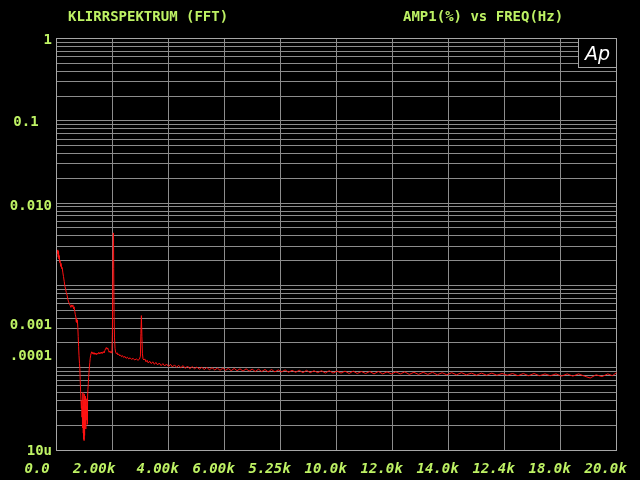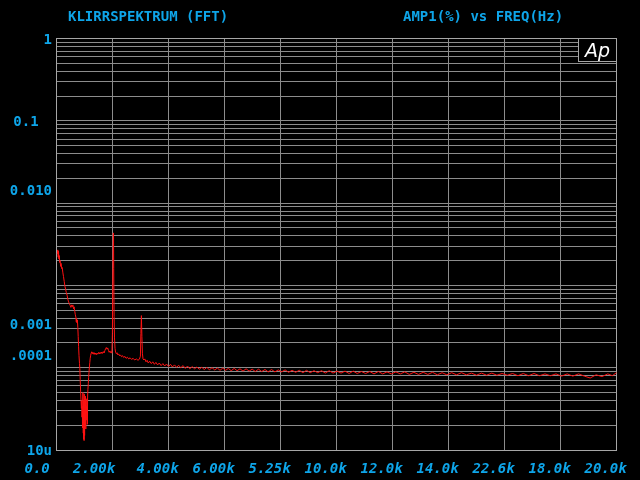--- a/index.html
+++ b/index.html
@@ -1,19 +1,19 @@
 <!DOCTYPE html>
 <html><head>
 <meta charset="utf-8">
 <style>
   html,body{margin:0;padding:0;background:#000;}
   body{width:640px;height:480px;position:relative;overflow:hidden;}
-  .t{position:absolute;font:bold 14px "DejaVu Sans Mono",monospace;color:#0ea5e9;white-space:pre;line-height:16px;}
+  .t{position:absolute;font:bold 14px "DejaVu Sans Mono",monospace;color:#bef264;white-space:pre;line-height:16px;}
   #plot{position:absolute;left:0;top:0;}
-  #ap-logo{position:absolute;left:578px;top:38px;width:39px;height:24px;box-sizing:border-box;
+  #ap-logo{position:absolute;left:578px;top:38px;width:39px;height:30px;box-sizing:border-box;
     background:#000;border:1px solid #a6a6a6;display:flex;align-items:center;justify-content:center;
     font:italic 19px "DejaVu Sans",sans-serif;color:#ffffff;}
   .ytick{left:0;width:52px;text-align:right;}
   .xtick{width:64px;text-align:left;font-style:italic;}
 </style>
 </head>
 <body>
 
 <div class="t" style="left:68px;top:8px;">KLIRRSPEKTRUM (FFT)</div>
 
@@ -75,34 +75,34 @@
     <line x1="504.5" y1="38.5" x2="504.5" y2="450" stroke="#8c8c8c" stroke-width="1" shape-rendering="crispEdges"></line>
     <line x1="560.5" y1="38.5" x2="560.5" y2="450" stroke="#8c8c8c" stroke-width="1" shape-rendering="crispEdges"></line>
     <line x1="616.5" y1="38.5" x2="616.5" y2="450" stroke="#8c8c8c" stroke-width="1" shape-rendering="crispEdges"></line>
     <rect x="56.5" y="38.5" width="560" height="411.5" fill="none" stroke="#a6a6a6" stroke-width="1" shape-rendering="crispEdges"></rect>
     <polyline points="57.3,254.1 57.8,249.9 58.2,257.2 58.5,251.2 58.9,258.9 59.3,255.6 59.7,262.5 60.1,260.6 60.6,266.4 61.1,263.4 61.7,268.6 62.2,267.5 62.9,272.9 63.5,276.6 64.2,281.3 64.9,286.1 65.6,289.2 66.3,292.5 67.1,295.2 67.8,299.2 68.6,301.9 69.4,303.7 70.2,305.5 70.9,307.4 71.6,304.9 72.2,306.8 72.9,304.9 73.5,308.8 74.1,306.8 74.8,311.6 75.3,314.7 75.9,317.3 76.3,321.9 76.6,318.2 77.0,322.9 77.4,320.0 77.8,327.3 78.2,336.4 78.6,346.7 79.0,355.7 79.5,363.6 79.8,368.4 80.2,379.4 80.6,391.1 81.0,400.5 81.4,408.4 81.8,400.5 82.0,417.2 82.3,406.3 82.5,428.0 82.7,410.7 82.9,392.5 83.1,413.2 83.3,433.2 83.5,400.5 83.7,439.3 83.9,413.2 84.1,440.6 84.2,393.9 84.4,418.7 84.6,435.5 84.8,398.7 85.0,415.8 85.2,426.1 85.4,396.2 85.6,413.2 85.8,429.0 86.0,400.5 86.2,420.2 86.4,406.3 86.7,413.2 86.9,398.7 87.2,404.2 87.4,424.3 87.6,397.0 87.9,389.7 88.3,383.7 88.6,377.5 89.0,372.3 89.4,367.0 89.8,362.4 90.2,358.3 90.7,355.2 91.2,353.2 91.7,351.8 92.3,353.7 92.9,352.3 93.5,354.2 94.2,352.7 94.9,354.4 95.6,353.0 96.3,354.7 97.0,353.2 97.7,354.2 98.5,352.5 99.3,353.9 100.1,352.3 100.9,353.7 101.7,352.0 102.5,353.4 103.3,351.6 104.1,353.0 104.9,350.5 105.6,348.7 106.3,347.5 107.0,349.2 107.7,347.9 108.5,350.5 109.2,352.3 109.9,350.9 110.7,352.7 111.4,351.6 111.9,353.2 112.4,333.5 112.8,276.0 113.2,233.3 113.5,232.9 113.7,268.6 114.1,316.4 114.5,337.9 115.0,348.3 115.6,352.3 116.3,353.7 117.0,352.7 117.8,354.9 118.7,353.9 119.6,355.9 120.5,354.9 121.5,356.7 122.6,355.7 123.7,357.5 124.9,356.4 126.1,358.3 127.4,357.2 128.7,358.9 130.1,357.8 131.6,359.4 133.1,358.3 134.7,360.0 136.3,358.9 138.0,360.3 139.4,359.2 140.4,356.2 140.9,333.5 141.4,315.6 141.9,336.4 142.4,353.2 143.0,358.9 143.9,360.0 144.8,358.9 146.0,361.8 147.1,360.3 148.3,363.0 149.7,361.2 151.3,363.6 152.8,361.8 154.4,364.3 155.9,362.4 157.6,364.9 159.3,363.0 161.1,365.6 162.9,363.6 164.7,366.0 166.5,364.0 168.5,366.6 170.5,364.3 172.4,367.0 174.5,364.9 176.6,367.3 178.7,365.3 180.8,367.7 183.1,365.6 185.3,368.4 187.5,366.0 189.8,368.8 192.2,366.6 194.5,368.8 196.9,367.0 199.3,369.2 201.8,367.3 204.3,369.5 206.9,367.3 209.4,369.9 212.0,367.7 214.7,369.9 217.4,368.1 220.0,370.3 222.8,368.1 225.6,370.3 228.4,368.4 231.2,370.7 234.2,368.4 237.1,370.7 240.0,368.8 243.0,371.1 246.1,368.8 249.1,371.1 252.2,369.2 255.3,371.5 258.5,369.2 261.7,371.5 265.0,369.5 268.2,371.9 271.5,369.5 274.9,371.9 278.3,369.9 281.6,371.9 285.1,369.9 288.6,372.3 292.1,370.3 295.6,372.3 299.3,370.3 302.9,372.7 306.5,370.3 310.2,372.7 314.0,370.7 317.7,372.7 321.5,370.7 325.3,373.1 329.2,370.7 333.1,373.1 337.1,371.1 341.0,373.1 345.0,371.1 349.1,373.5 353.2,371.1 357.2,373.5 361.4,371.5 365.6,373.5 369.8,371.5 374.0,373.9 378.4,371.5 382.7,373.9 387.0,371.9 391.4,373.9 395.9,371.9 400.3,373.9 404.8,371.9 409.3,374.4 413.9,372.3 418.5,374.4 423.2,372.3 427.8,374.4 432.5,372.3 437.3,374.8 442.1,372.7 446.8,374.8 451.7,372.7 456.6,374.8 461.5,372.7 466.4,374.8 471.5,373.1 476.5,375.2 481.5,373.1 486.6,375.2 491.8,373.1 496.9,375.2 502.1,373.5 507.3,375.2 512.6,373.5 517.9,375.7 523.3,373.5 528.6,375.7 534.0,373.5 539.5,375.7 545.0,373.9 550.4,375.7 556.0,373.9 561.6,376.1 567.2,373.9 572.8,376.1 578.6,373.9 584.3,376.1 590.2,378.0 596.1,374.8 601.9,376.6 607.8,373.9 612.3,375.7 616.5,372.7" fill="none" stroke="#ff1212" stroke-width="1" stroke-linejoin="round"></polyline>
   </svg>
 
 <div id="ylabels">
     <div class="t ytick" style="top: 30.5px;">1</div>
     <div class="t ytick" style="top: 112.8px; text-align: center;">0.1</div>
-    <div class="t ytick" style="top: 182px;">0.010</div>
+    <div class="t ytick" style="top: 197px;">0.010</div>
     <div class="t ytick" style="top: 277.4px; margin-top: 39px;">0.001</div>
     <div class="t ytick" style="top: 347px;">.0001</div>
     <div class="t ytick" style="top: 442px;">10u</div>
   </div>
 <div id="xlabels">
     <div class="t xtick" style="left: 24.5px; top: 460px;">0.0</div>
     <div class="t xtick" style="left: 73px; top: 460px;">2.00k</div>
     <div class="t xtick" style="left: 136.5px; top: 460px;">4.00k</div>
     <div class="t xtick" style="left: 192.5px; top: 460px;">6.00k</div>
     <div class="t xtick" style="left: 248.5px; top: 460px;">5.25k</div>
     <div class="t xtick" style="left: 304.5px; top: 460px;">10.0k</div>
     <div class="t xtick" style="left: 360.5px; top: 460px;">12.0k</div>
     <div class="t xtick" style="left: 416.5px; top: 460px;">14.0k</div>
-    <div class="t xtick" style="left: 472.5px; top: 460px;">22.6k</div>
+    <div class="t xtick" style="left: 472.5px; top: 460px;">12.4k</div>
     <div class="t xtick" style="left: 528.5px; top: 460px;">18.0k</div>
     <div class="t xtick" style="left: 584.5px; top: 460px;">20.0k</div>
   </div>
 
 <div id="ap-logo">
   <span>Ap</span>
 </div>
 
 </body></html>

